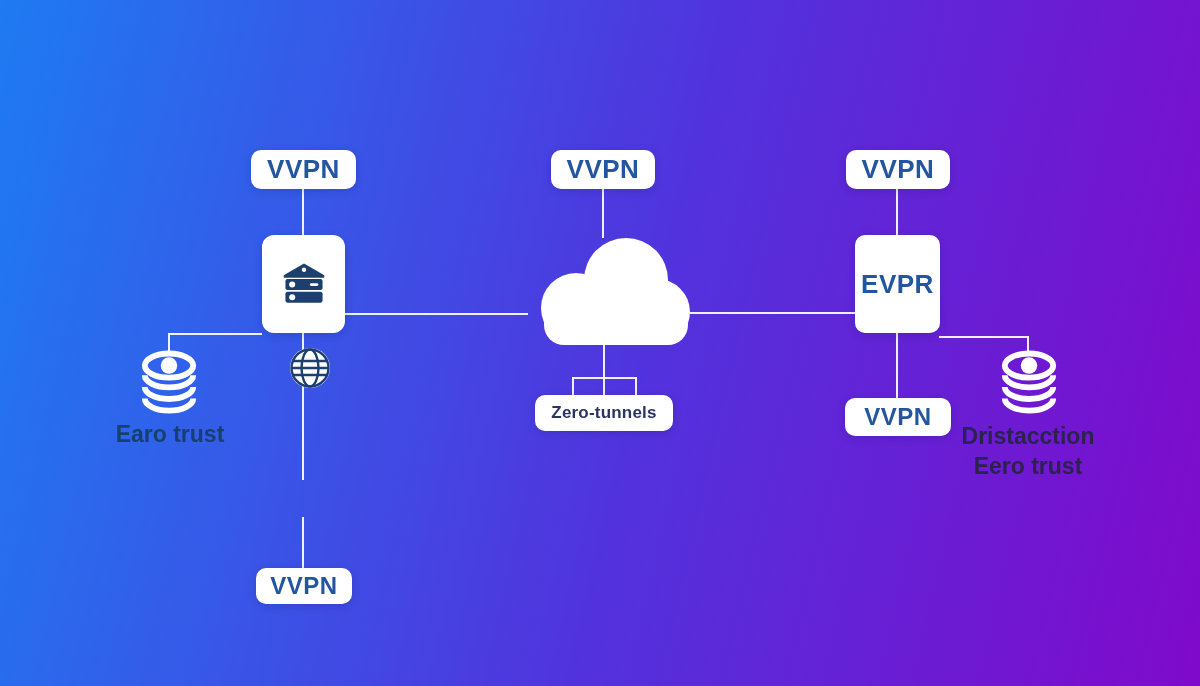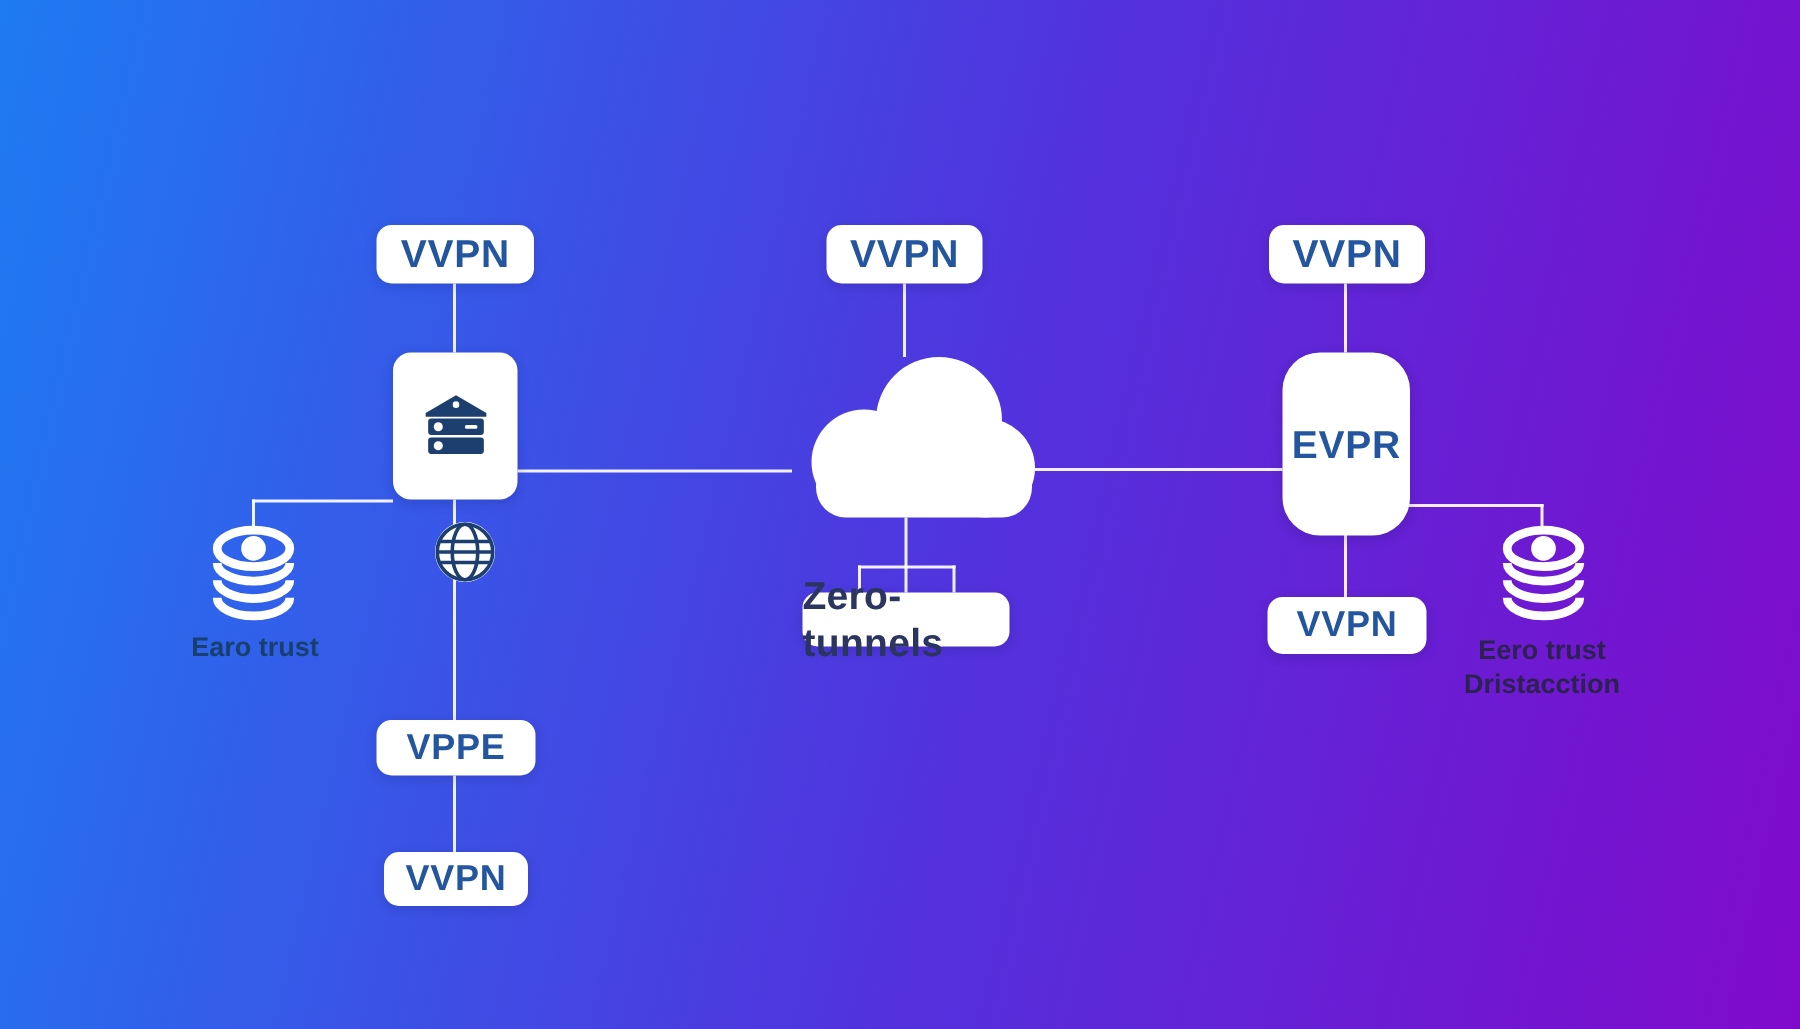--- a/index.html
+++ b/index.html
@@ -16,32 +16,32 @@
     padding-left:42px;
   }
   .box{
     position:absolute; background:#ffffff; border-radius:10px;
     display:flex; align-items:center; justify-content:center;
     color:var(--box-text); font-weight:bold; letter-spacing:0.5px;
     box-shadow:0 2px 8px rgba(10,20,80,0.18);
   }
   .label-lg{font-size:26px;}
   .label-md{font-size:24px;}
-  .label-sm{font-size:26px; letter-spacing:0.2px; color:var(--zero-text); font-weight:600;}
+  .label-sm{font-size:17px; letter-spacing:0.2px; color:var(--zero-text); font-weight:600;}
   .icon-box{
     position:absolute; background:#ffffff; border-radius:12px;
     display:flex; align-items:center; justify-content:center;
     box-shadow:0 2px 8px rgba(10,20,80,0.18);
   }
   .line{position:absolute; background:var(--line);}
   .line.h{height:2px;}
   .line.v{width:2px;}
   .caption{
     position:absolute; text-align:center; font-weight:bold;
-    font-size:18px; line-height:1.3;
+    font-size:23px; line-height:1.3;
   }
   .caption.left{color:var(--caption-left); width:160px;}
   .caption.right{color:var(--caption-right); width:170px;}
   .icon-abs{position:absolute;}
 </style>
 </head>
 <body>
 
 <div class="canvas">
 
@@ -102,23 +102,20 @@
         <path d="M7 50 a25 12.5 0 0 0 50 0"></path>
       </g>
       <circle cx="32" cy="16" r="8.5" fill="#ffffff"></circle>
     </svg>
   </span>
 
   <div class="caption left" style="left:90px;top:420px;">
     <div>Earo trust</div>
   </div>
 
-  <div class="box label-md" style="left:251px;top:480px;width:106px;height:37px;">
-    <span>VPPE</span>
-  </div>
 
   <div class="box label-md" style="left:256px;top:568px;width:96px;height:36px;">
     <span>VVPN</span>
   </div>
 
   <div class="box label-lg" style="left:551px;top:150px;width:104px;height:39px;">
     <span>VVPN</span>
   </div>
 
   <span class="icon-abs" style="left:528px;top:228px;">
@@ -133,38 +130,38 @@
   </span>
 
   <div class="box label-sm" style="left:535px;top:395px;width:138px;height:36px;">
     <span>Zero-tunnels</span>
   </div>
 
   <div class="box label-lg" style="left:846px;top:150px;width:104px;height:39px;">
     <span>VVPN</span>
   </div>
 
-  <div class="box label-lg" style="left:855px;top:235px;width:85px;height:122px;border-radius:25px;">
+  <div class="box label-lg" style="left:855px;top:235px;width:85px;height:98px;">
     <span>EVPR</span>
   </div>
 
   <div class="box label-md" style="left:845px;top:398px;width:106px;height:38px;">
     <span>VVPN</span>
   </div>
 
   <span class="icon-abs" style="left:998px;top:350px;">
     <svg width="62" height="68" viewBox="0 0 64 70">
       <g stroke="#ffffff" stroke-width="6" fill="none">
         <ellipse cx="32" cy="16" rx="25" ry="12.5"></ellipse>
         <path d="M7 26 a25 12.5 0 0 0 50 0"></path>
         <path d="M7 38 a25 12.5 0 0 0 50 0"></path>
         <path d="M7 50 a25 12.5 0 0 0 50 0"></path>
       </g>
       <circle cx="32" cy="16" r="8.5" fill="#ffffff"></circle>
     </svg>
   </span>
 
   <div class="caption right" style="left:943px;top:422px;">
+    <div>Dristacction</div>
     <div>Eero trust</div>
-    <div>Dristacction</div>
   </div>
 
 </div>
 
 </body></html>

